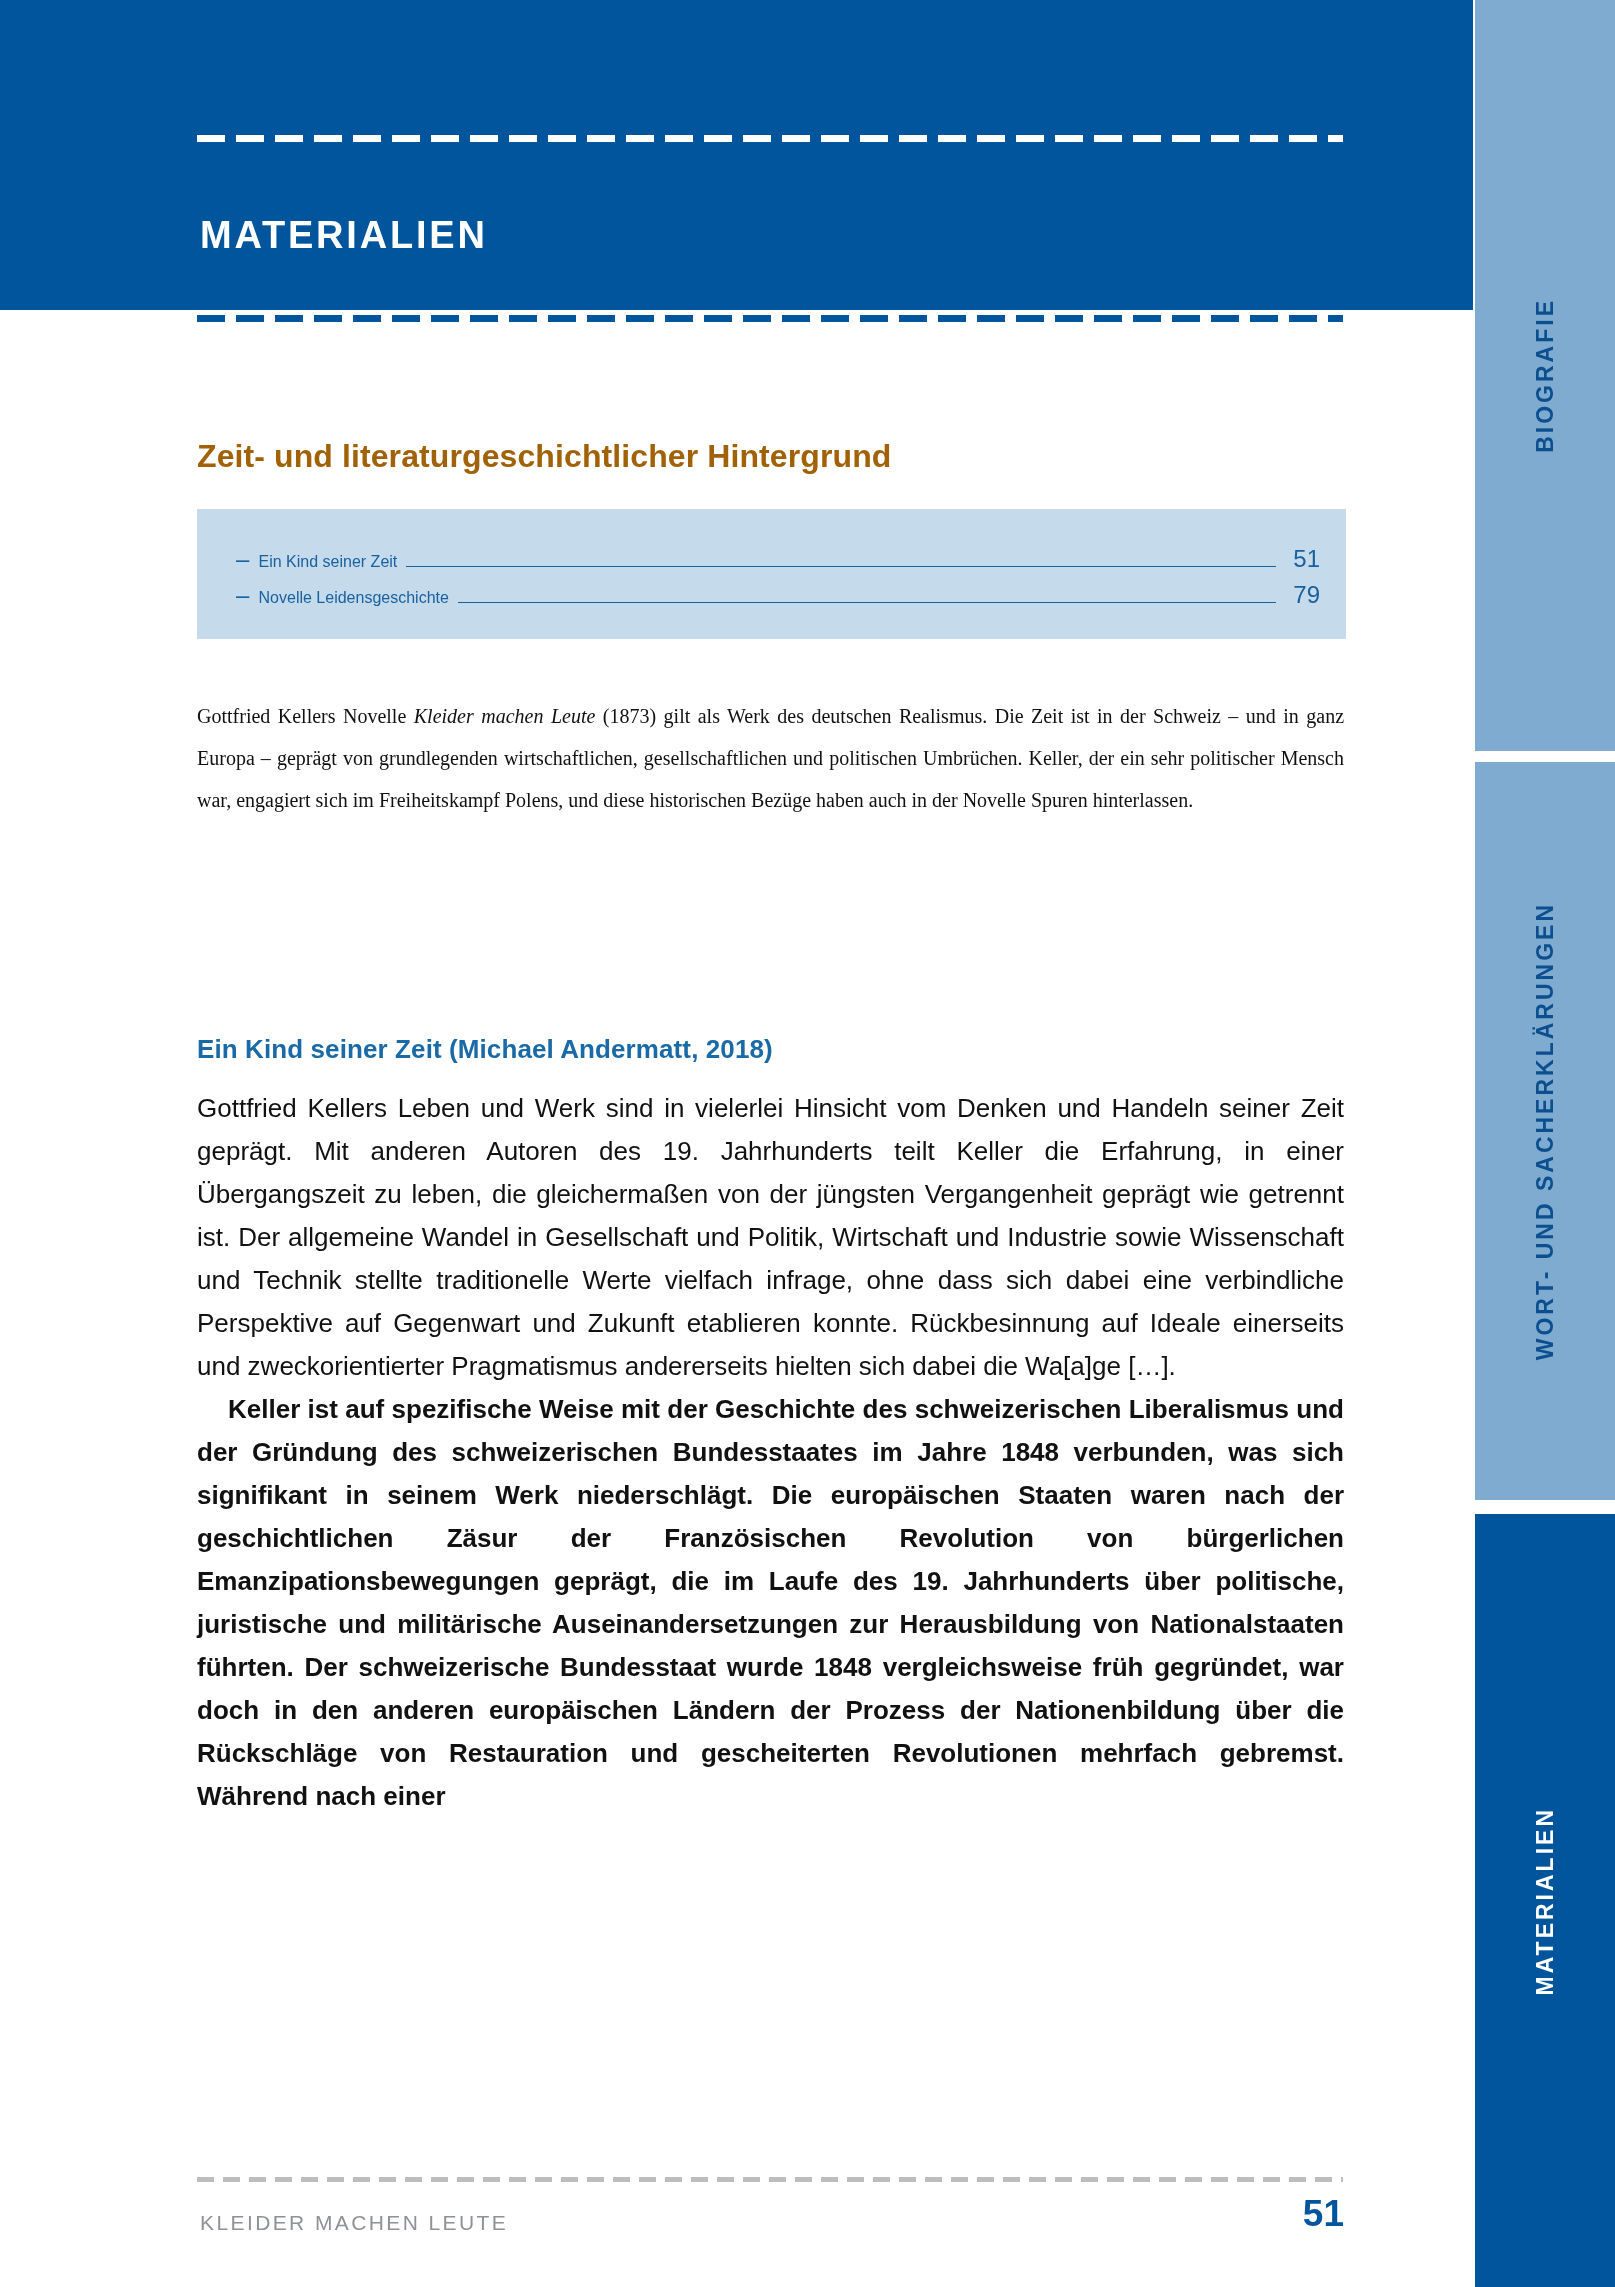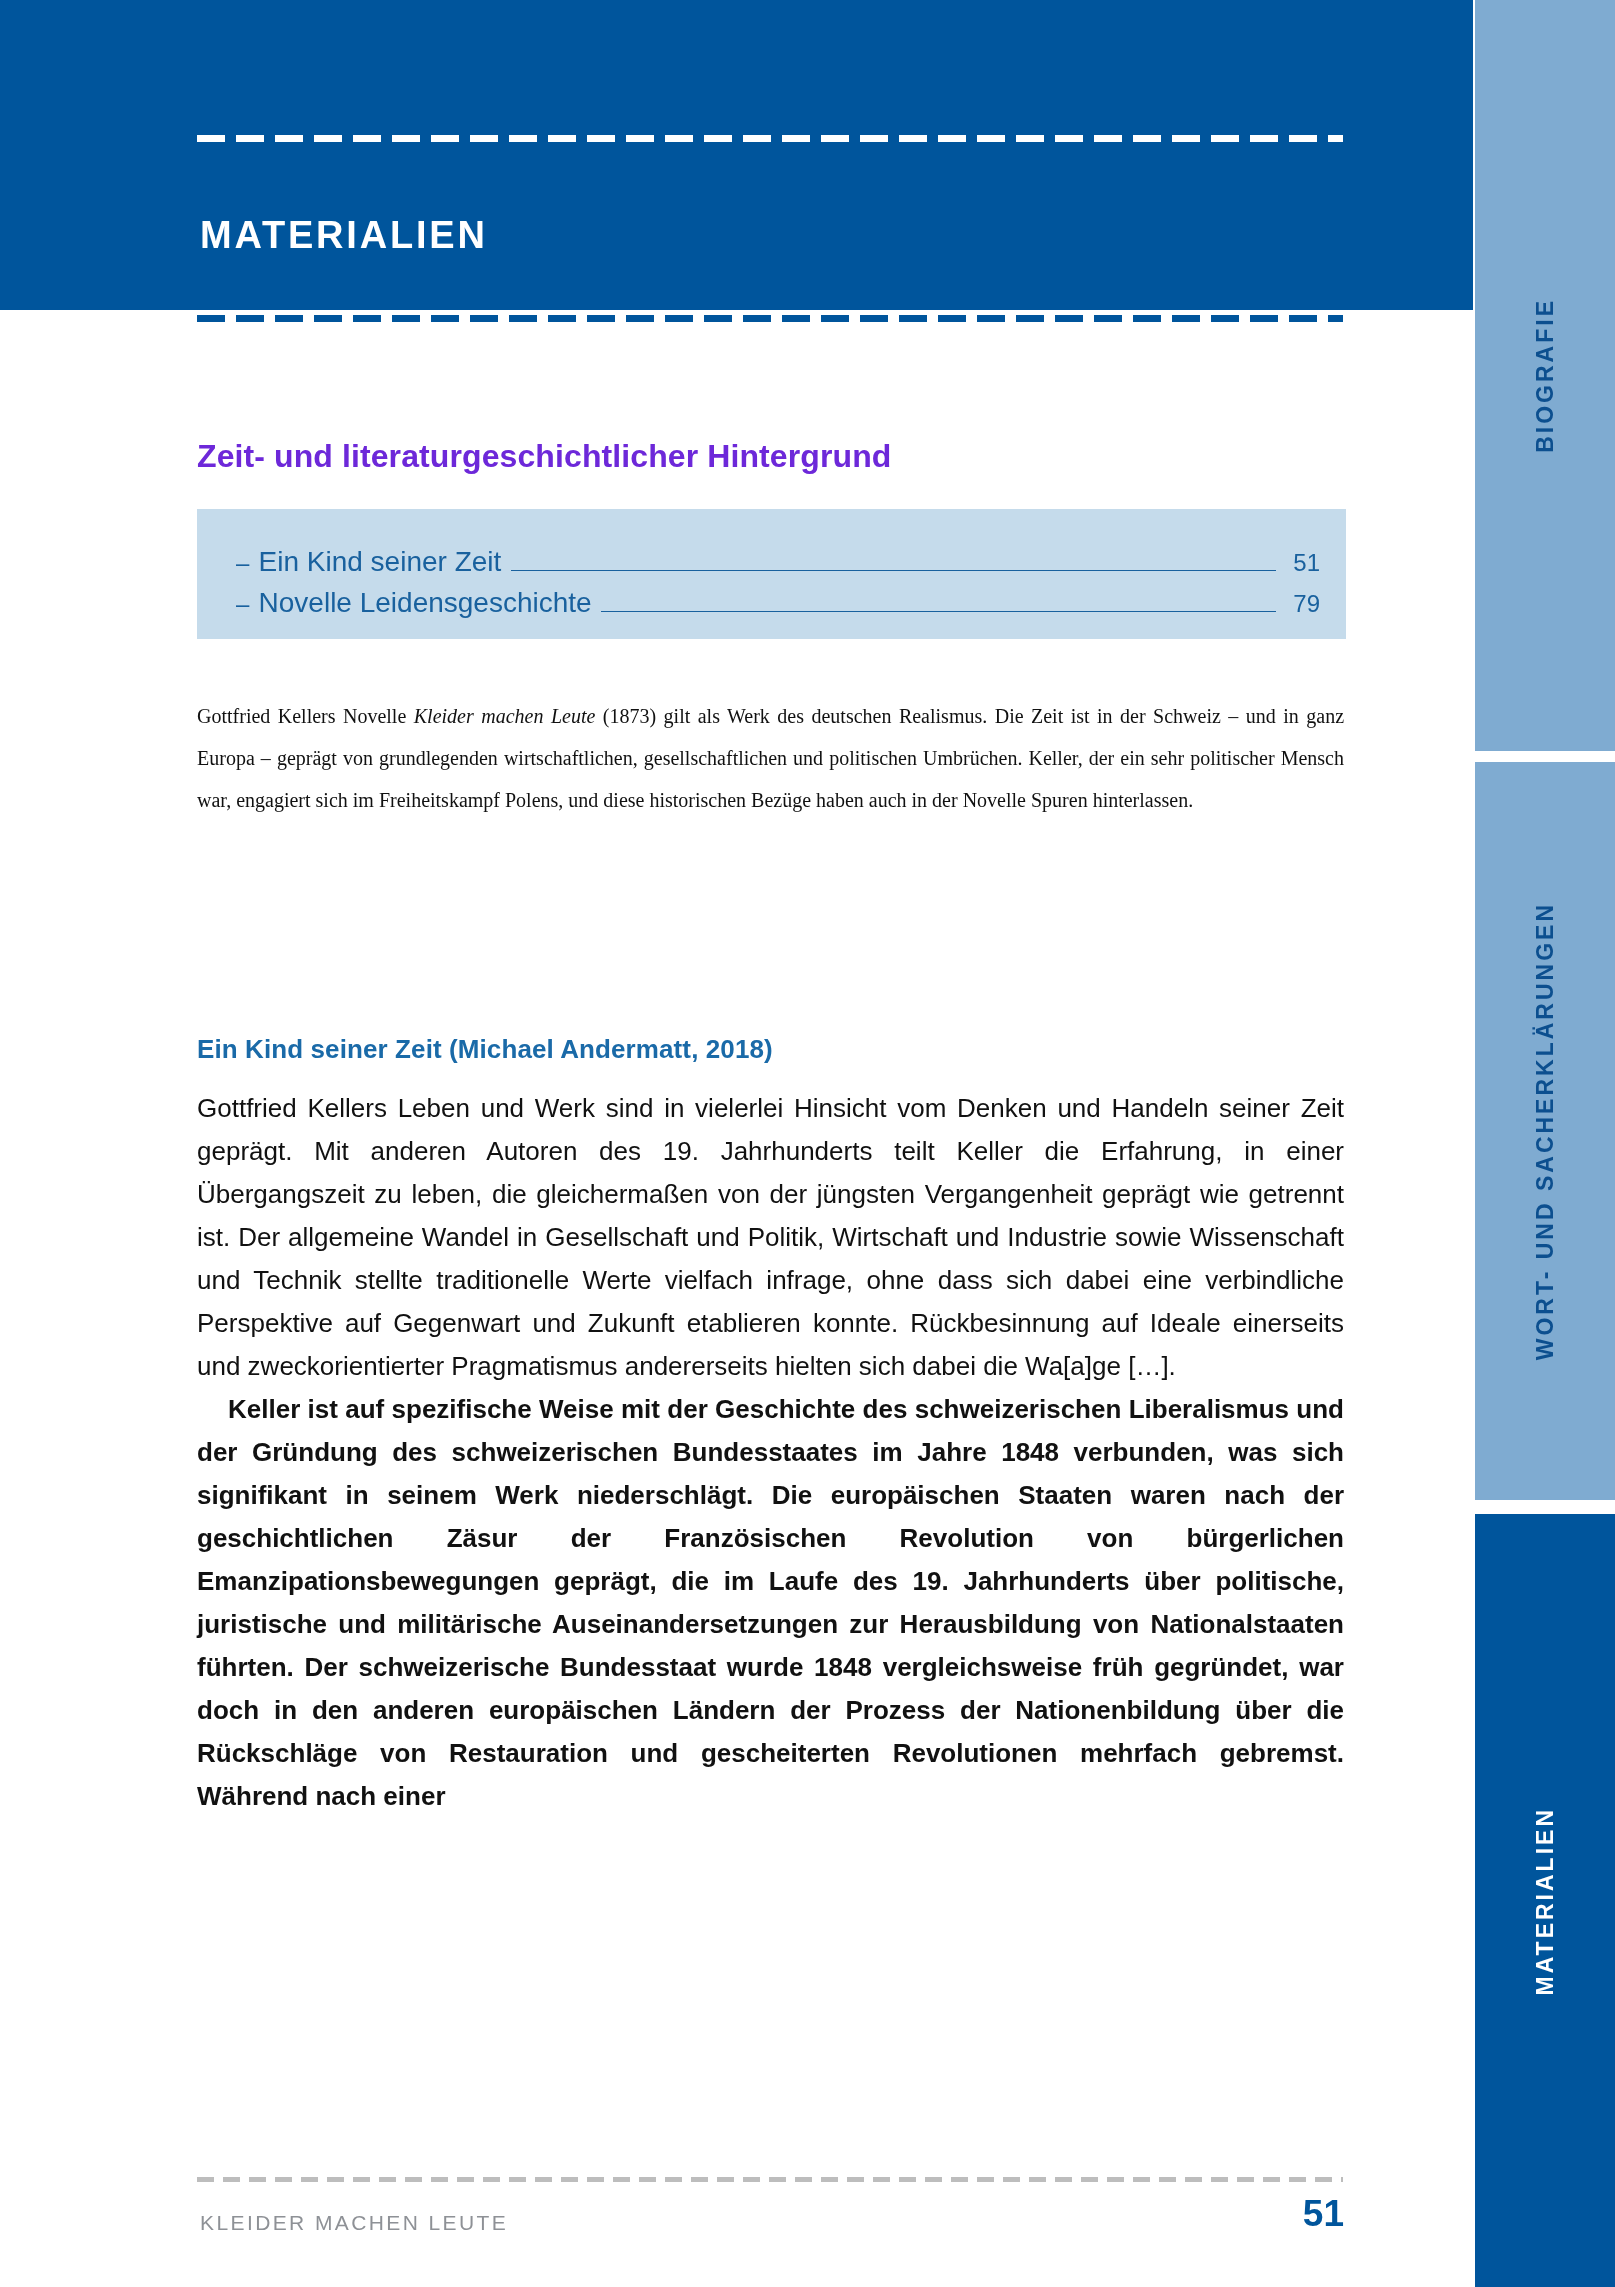--- a/index.html
+++ b/index.html
@@ -76,21 +76,21 @@
     width: 1149px;
   }
 
   .section-heading {
     position: absolute;
     left: 0;
     top: 417px;
     width: 1149px;
     font-size: 32px;
     font-weight: 700;
-    color: #6d28d9;
+    color: #a16207;
     letter-spacing: 0.1px;
     line-height: 1.15;
   }
 
   
   .toc-box {
     position: absolute;
     left: 0;
     top: 509px;
     width: 1149px;
@@ -106,21 +106,21 @@
     margin-bottom: 5.5px;
   }
   .toc-dash {
     color: #19619e;
     font-size: 24px;
     margin-right: 9.2px;
     line-height: 1;
   }
   .toc-label {
     color: #19619e;
-    font-size: 28px;
+    font-size: 16px;
     white-space: nowrap;
     line-height: 1.25;
   }
   .toc-leader {
     flex: 1 1 auto;
     height: 0.9px;
     background: #19619e;
     margin: 0 11px 5.5px 9.2px;
     min-width: 28px;
   }

